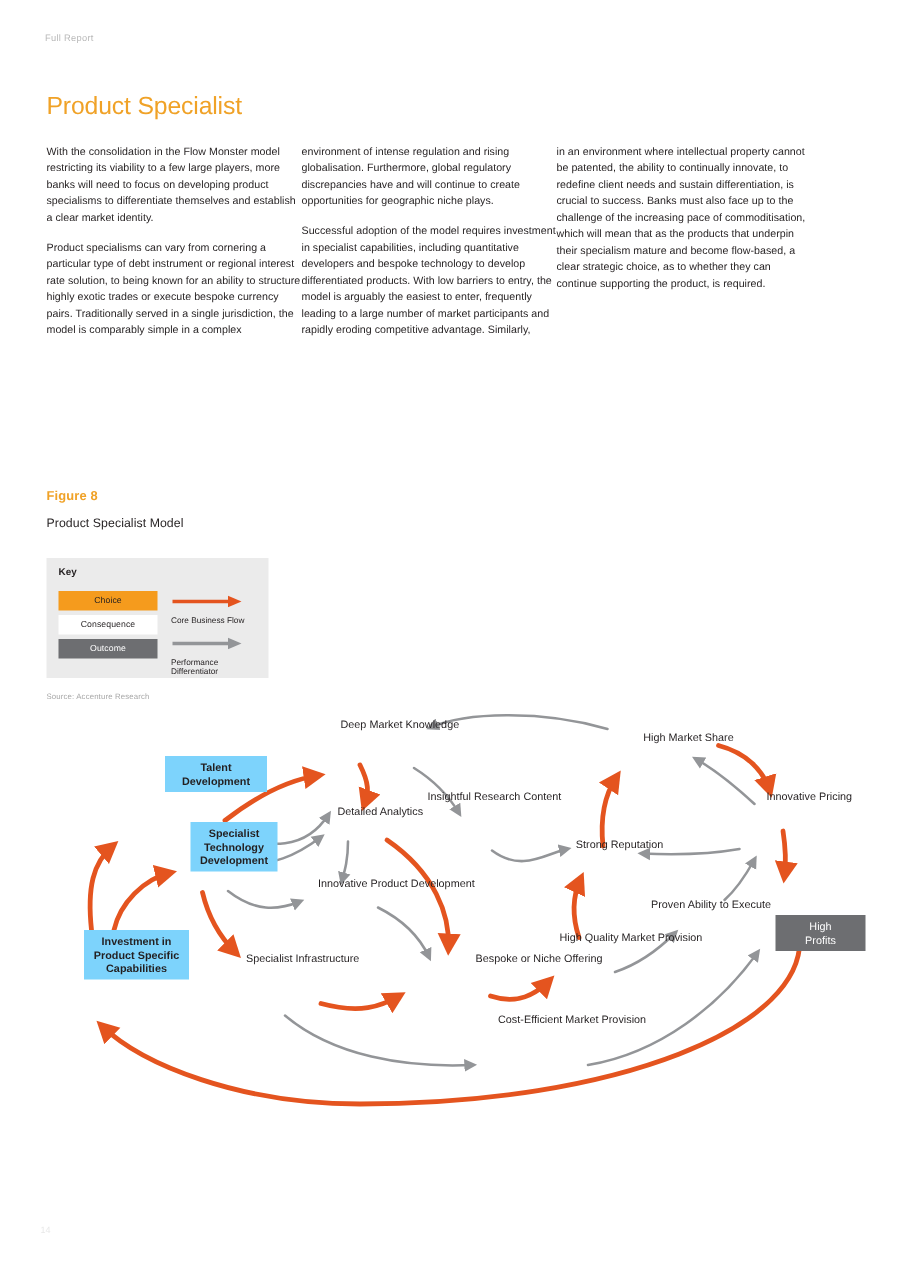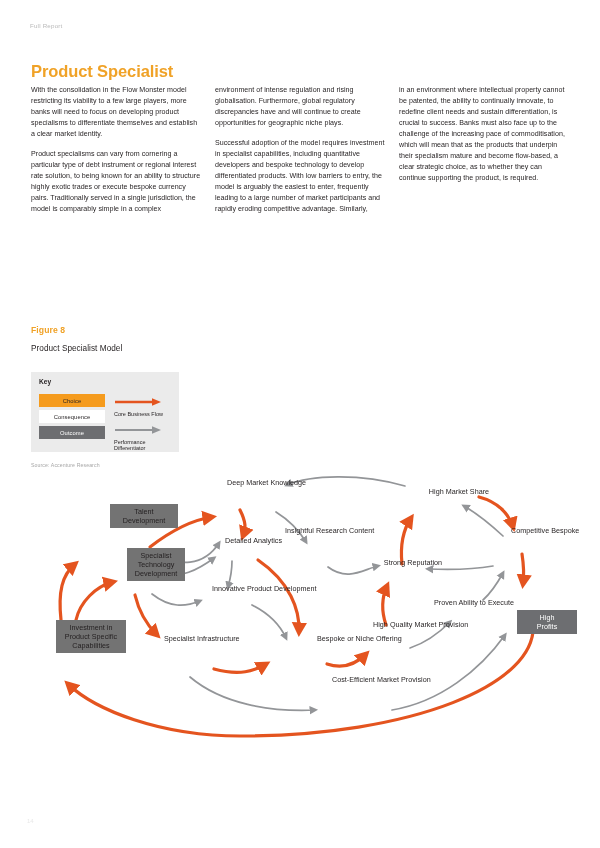--- a/index.html
+++ b/index.html
@@ -33,33 +33,32 @@
   }
 
   
   .page-title {
     position: absolute;
     left: 31px;
     top: 62px;
     font-size: 16.5px;
     line-height: 19px;
     color: #f0a227;
-    font-weight: 700;
+    font-weight: 400;
     letter-spacing: -0.1px;
     font-family: "Liberation Sans", sans-serif;
   }
 
   
   .columns {
     position: absolute;
     left: 31px;
-    top: 85px;
+    top: 96px;
     width: 538px;
     display: flex;
-    gap: 14px;
   }
   .col {
     width: 170px;
   }
   .col p {
     margin: 0 0 9px 0;
     font-size: 7.1px;
     line-height: 11.05px;
     color: #231f20;
     text-align: left;
@@ -163,23 +162,24 @@
     position: absolute;
     text-align: center;
     font-size: 7.2px;
     line-height: 9px;
     color: #231f20;
     letter-spacing: 0.02px;
     white-space: nowrap;
     margin-left: 16px;
   }
   .node.box {
-    background: #737373;
+    background: #7dd3fc;
     padding: 3px 5px;
     white-space: normal;
+    font-weight: bold;
   }
   .node.box-dark {
     background: #6d6e71;
     color: #ffffff;
     padding: 3px 12px;
     white-space: normal;
   }
 
   
   .page-number {
@@ -333,19 +333,19 @@
     <div class="node" style="left:357px; top:150px; width:58px;">High Quality Market Provision</div>
 
     <div class="node" style="left:316px; top:205px; width:64px;">Cost-Efficient Market Provision</div>
 
     <div class="node" style="left:366px; top:88px; width:62px;">Strong Reputation</div>
 
     <div class="node" style="left:418px; top:128px; width:76px;text-align:center;">Proven Ability to Execute</div>
 
     <div class="node" style="left:407px; top:17px; width:72px;">High Market Share</div>
 
-    <div class="node" style="left:495px; top:56px; width:52px;">Competitive Bespoke</div>
+    <div class="node" style="left:495px; top:56px; width:52px;">Innovative Pricing</div>
 
     <div class="node box-dark" style="left:501px; top:140px; width:36px;">High Profits</div>
   </div>
 
   <div class="page-number">14</div>
 </div>
 
 </body></html>

